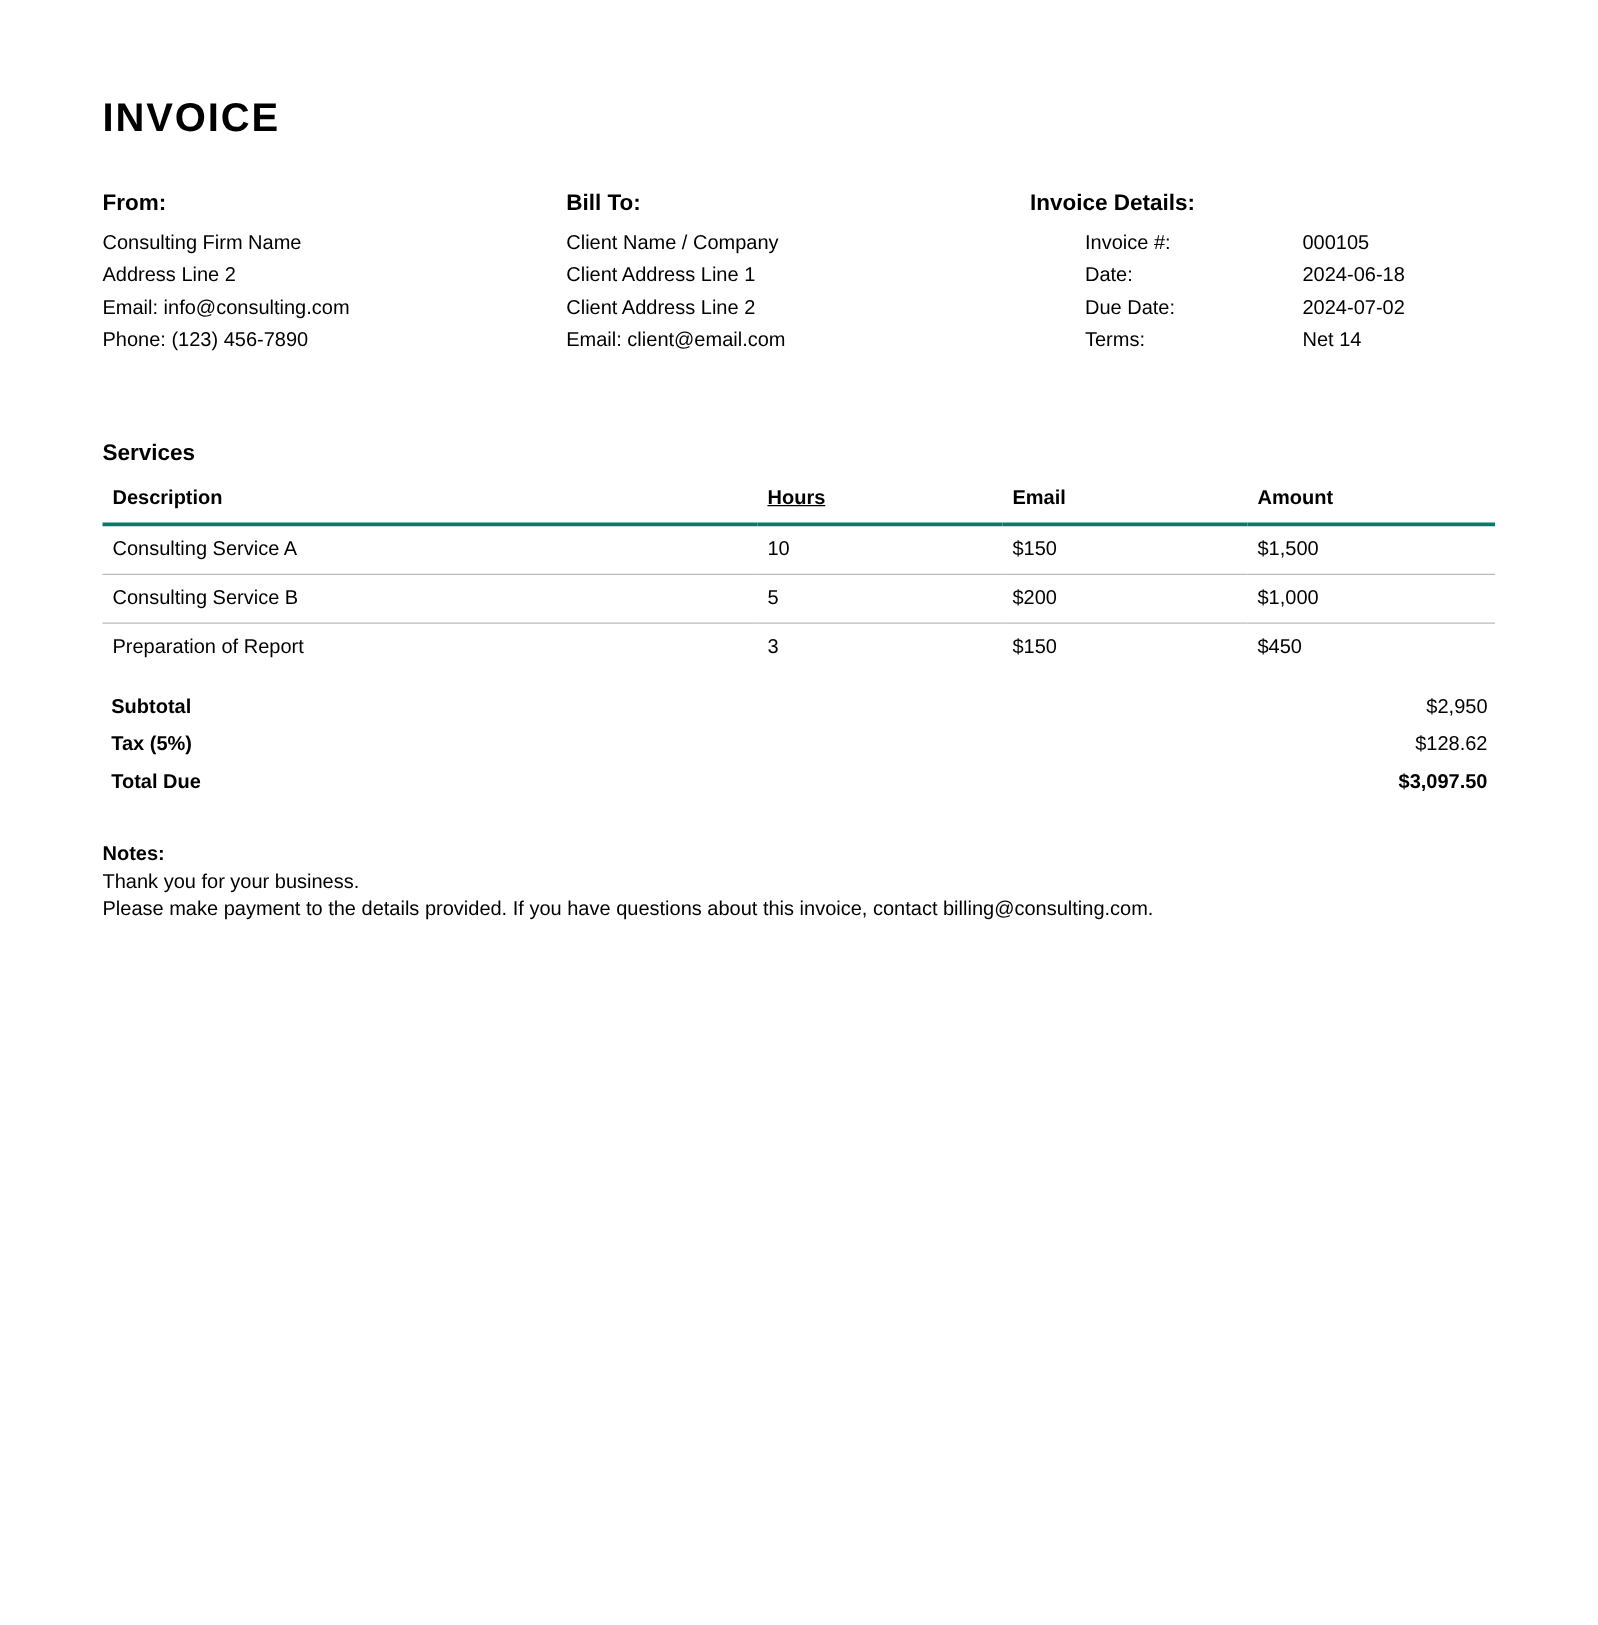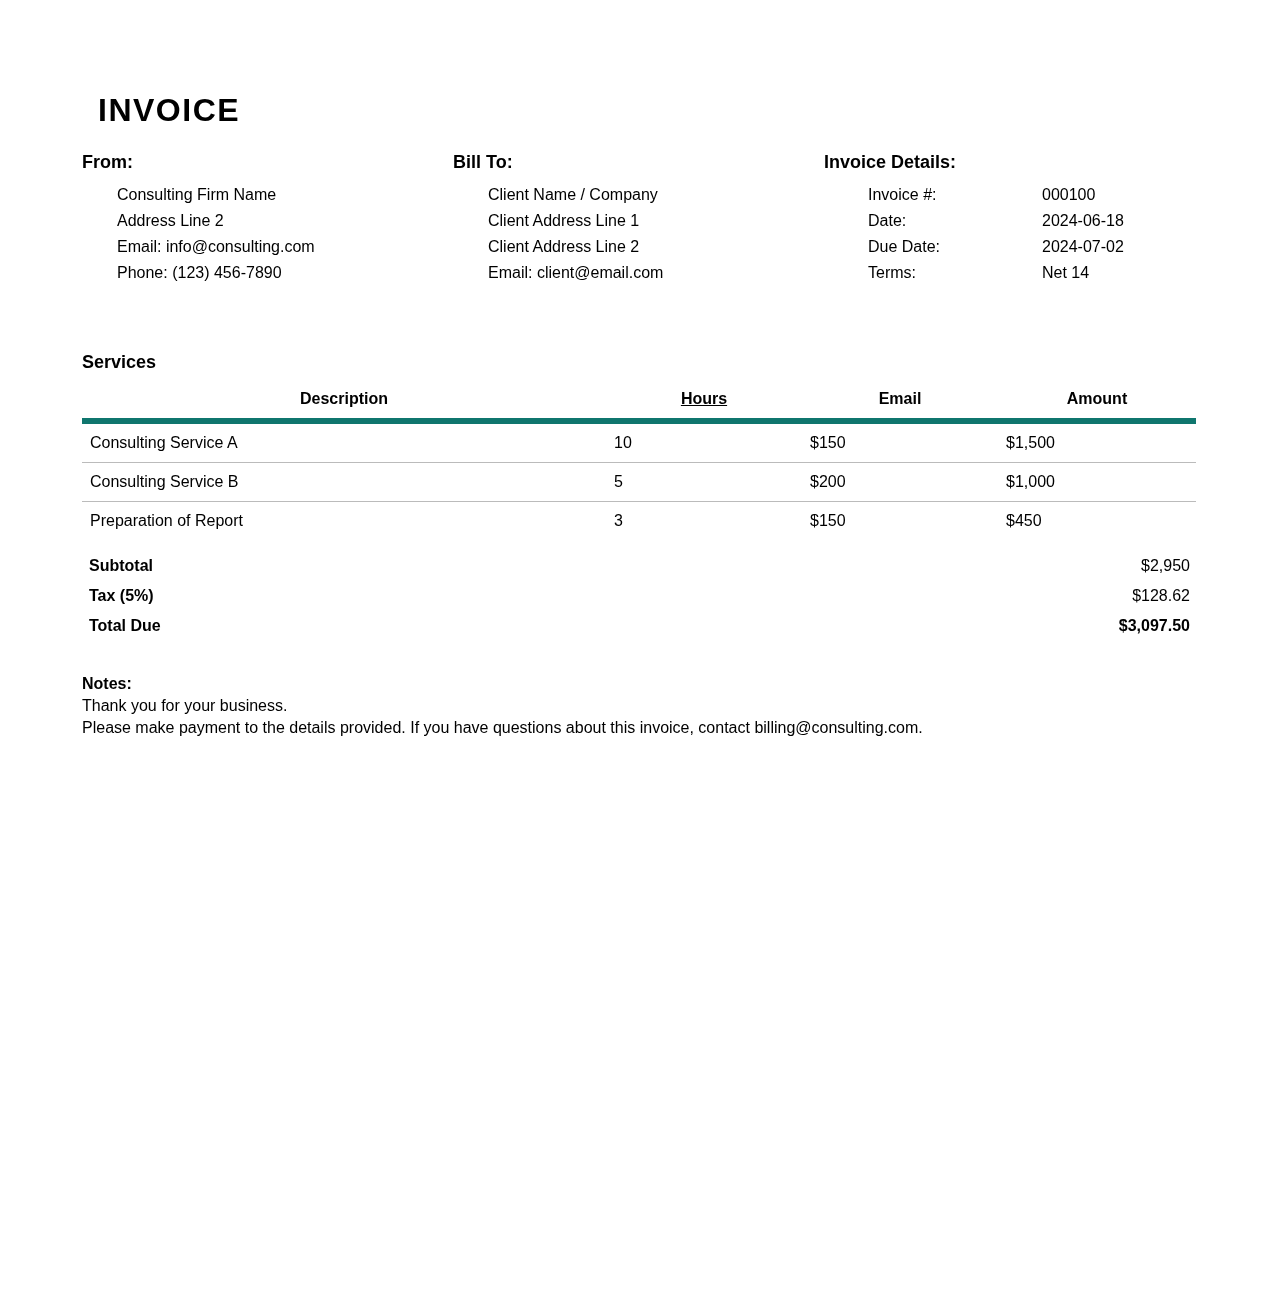--- a/index.html
+++ b/index.html
@@ -20,21 +20,21 @@
       top: 0;
       width: 1114px;
     }
     .title {
       position: absolute;
       top: 74px;
       left: 0;
       font-size: 32px;
       font-weight: bold;
       letter-spacing: 1.5px;
-      margin: 16px;
+      margin: 0;
       line-height: 40px;
     }
     .cols {
       position: absolute;
       top: 150px;
       left: 0;
       width: 1114px;
       display: flex;
     }
     .col {
@@ -45,21 +45,20 @@
       font-size: 18px;
       font-weight: bold;
       line-height: 24px;
       height: 32px;
     }
     .col .line {
       font-size: 16px;
       line-height: 26px;
       height: 26px;
       white-space: nowrap;
-      margin-left: 35px;
     }
     .detail-row {
       display: flex;
       font-size: 16px;
       line-height: 26px;
       height: 26px;
       margin-left: 44px;
     }
     .detail-row .k { width: 174px; }
     .services-title {
@@ -73,25 +72,25 @@
     }
     table.services {
       position: absolute;
       top: 380px;
       left: 0;
       width: 1114px;
       border-collapse: collapse;
       font-size: 16px;
     }
     table.services th {
-      text-align: center;
+      text-align: left;
       font-weight: bold;
       height: 38px;
       padding: 0 8px;
-      border-bottom: 6px solid #0f766e;
+      border-bottom: 3px solid #0f766e;
     }
     table.services td {
       height: 38px;
       padding: 0 8px;
       border-bottom: 1px solid #bbbbbb;
     }
     table.services tr:last-child td { border-bottom: none; }
     .c-desc { width: 508px; }
     .c-hours { width: 180px; text-decoration: underline; }
     .c-rate { width: 180px; }
@@ -139,21 +138,21 @@
       <div class="line">Client Name / Company</div>
       <div class="line">Client Address Line 1</div>
       <div class="line">Client Address Line 2</div>
       <div class="line">Email: client@email.com</div>
     </div>
 
     <div class="col">
       <h3>Invoice Details:</h3>
       <div class="detail-row">
         <span class="k">Invoice #:</span>
-        <span class="v">000100</span>
+        <span class="v">000105</span>
       </div>
       <div class="detail-row">
         <span class="k">Date:</span>
         <span class="v">2024-06-18</span>
       </div>
       <div class="detail-row">
         <span class="k">Due Date:</span>
         <span class="v">2024-07-02</span>
       </div>
       <div class="detail-row">

